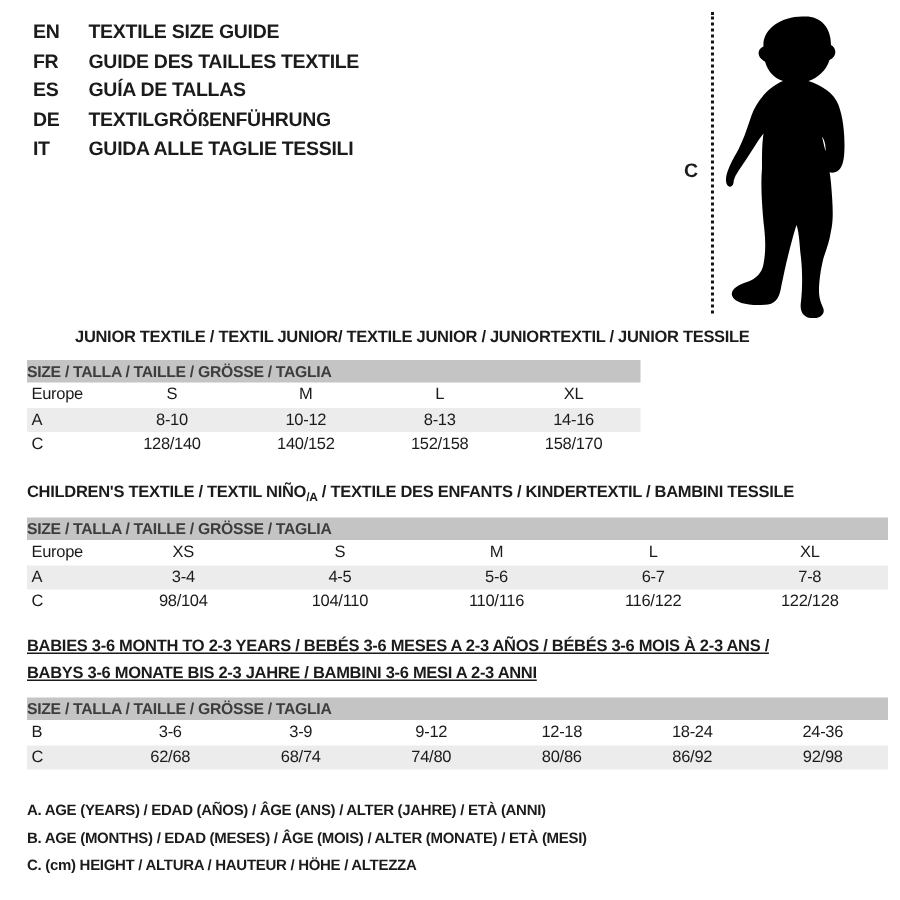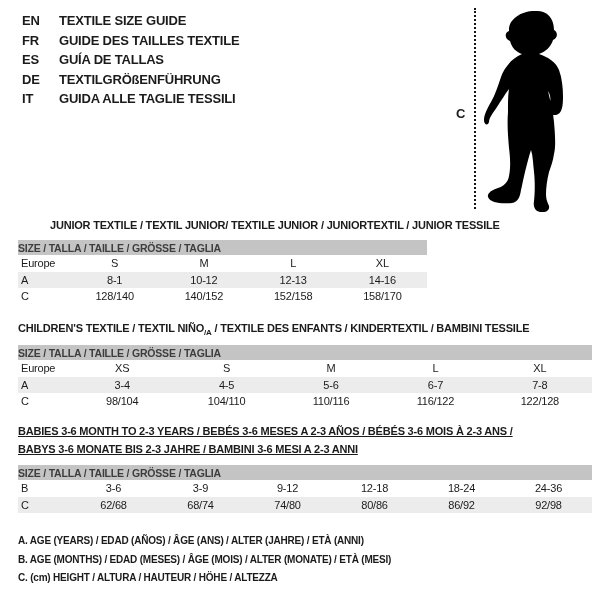--- a/index.html
+++ b/index.html
@@ -125,23 +125,23 @@
   </div>
   <div class="t-row">
     <span class="t-label">Europe</span>
     <span class="t-cell">S</span>
     <span class="t-cell">M</span>
     <span class="t-cell">L</span>
     <span class="t-cell">XL</span>
   </div>
   <div class="t-row alt">
     <span class="t-label">A</span>
-    <span class="t-cell">8-1</span>
+    <span class="t-cell">8-10</span>
     <span class="t-cell">10-12</span>
-    <span class="t-cell">12-13</span>
+    <span class="t-cell">8-13</span>
     <span class="t-cell">14-16</span>
   </div>
   <div class="t-row">
     <span class="t-label">C</span>
     <span class="t-cell">128/140</span>
     <span class="t-cell">140/152</span>
     <span class="t-cell">152/158</span>
     <span class="t-cell">158/170</span>
   </div>
 </div>

